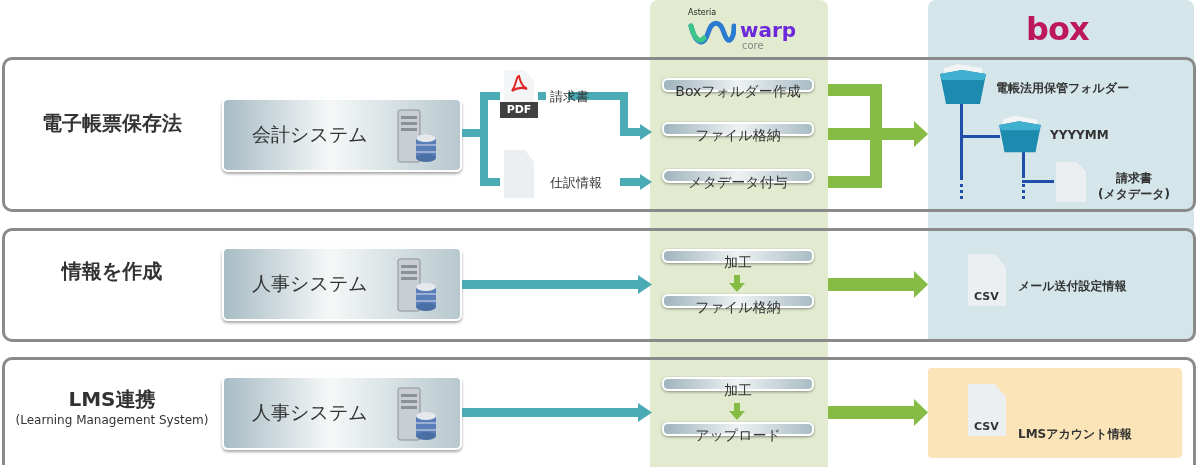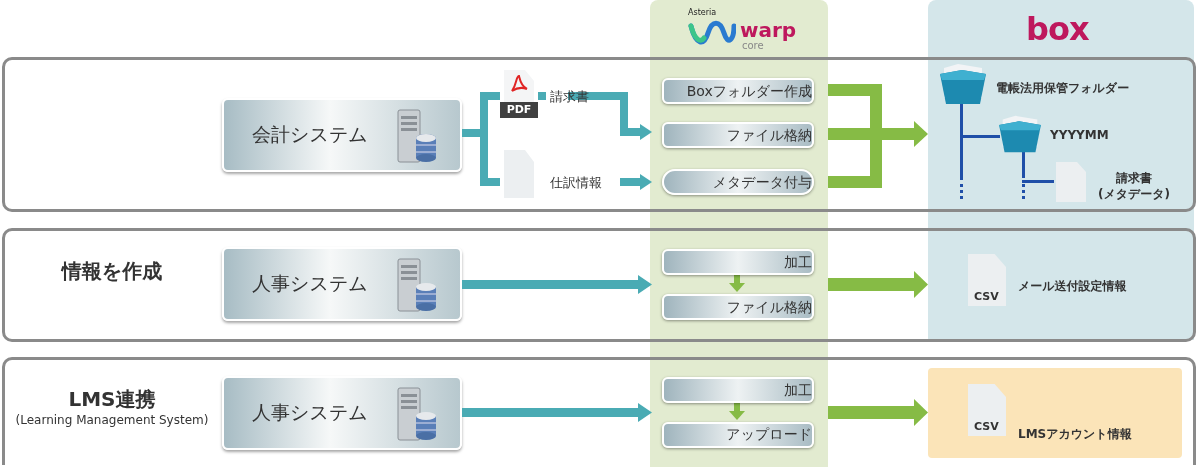--- a/index.html
+++ b/index.html
@@ -10,49 +10,50 @@
   .out-lms{left:928px;top:368px;width:254px;height:90px;background:#fbe4b8;border-radius:4px;}
   .row{left:2px;width:1194px;border:3px solid #8a8a8a;border-radius:10px;box-sizing:border-box;}
   .row1{top:57px;height:155px;}
   .row2{top:228px;height:114px;}
   .row3{top:357px;height:108px;border-bottom:none;border-radius:10px 10px 0 0;}
   .row-title{left:8px;width:208px;text-align:center;font-weight:bold;font-size:20px;line-height:26px;color:#333;}
   .row-sub{font-weight:normal;font-size:12px;line-height:16px;display:block;}
   .sys{left:222px;width:240px;height:74px;border-radius:6px;background:linear-gradient(90deg,#a7bcc4 0%,#f6f8f8 45%,#b7c8ce 100%);box-shadow:0 2px 3px rgba(0,0,0,.35);border:2px solid #fff;box-sizing:border-box;}
   .sys-label{left:28px;top:22px;font-size:19px;color:#333;}
   .server{left:170px;top:8px;width:44px;height:58px;}
-  .proc{left:662px;width:152px;height:26px;border-radius:6px;background:linear-gradient(90deg,#9fb4bd 0%,#eef2f3 50%,#a9bcc4 100%);border:2px solid #fff;box-shadow:0 1px 3px rgba(0,0,0,.4);box-sizing:border-box;text-align:right;font-size:14px;line-height:22px;color:#333;}
+  .proc{left:662px;width:152px;height:14px;border-radius:6px;background:linear-gradient(90deg,#9fb4bd 0%,#eef2f3 50%,#a9bcc4 100%);border:2px solid #fff;box-shadow:0 1px 3px rgba(0,0,0,.4);box-sizing:border-box;text-align:center;font-size:14px;line-height:22px;color:#333;}
   .lbl{font-size:13px;color:#333;}
   .doc{width:26px;height:34px;background:#eceff1;clip-path:polygon(0 0,70% 0,100% 25%,100% 100%,0 100%);}
   .csvtag{font-size:11px;font-weight:bold;color:#333;}
   .out-lbl{font-size:12px;font-weight:bold;color:#333;}
 </style>
 </head>
 <body>
 
 <div class="abs col-warp"></div>
 <div class="abs col-box"></div>
 <div class="abs out-lms"></div>
 
 <div class="abs" style="left:688px;top:8px;width:110px;height:42px;">
   <span class="abs" style="left:0;top:0;font-size:8px;color:#222;">Asteria</span>
   <svg class="abs" style="left:0;top:12px;" width="48" height="26" viewBox="0 0 48 26">
     <path d="M3 6 C8 26,16 26,20 13 C24 0,32 0,36 13 C40 26,46 20,46 6" fill="none" stroke="#2a7bd0" stroke-width="5" stroke-linecap="round"></path>
     <path d="M3 6 C6 18,12 24,16 18" fill="none" stroke="#3cc58a" stroke-width="5" stroke-linecap="round"></path>
   </svg>
-  <span class="abs" style="left:52px;top:10px;font-size:20px;font-weight:bold;color:#be185d;">warp</span>
+  <span class="abs" style="left:52px;top:10px;font-size:20px;font-weight:bold;color:#6d28d9;">warp</span>
   <span class="abs" style="left:54px;top:32px;font-size:10px;color:#888;">core</span>
 </div>
 <div class="abs" style="left:1026px;top:10px;font-size:32px;font-weight:bold;color:#be185d;letter-spacing:-1px;">box</div>
 
 <div class="abs row row1"></div>
 <div class="abs row row2"></div>
 <div class="abs row row3"></div>
 
 <div class="abs row-title" style="top:110px;">
+  <div>電子帳票保存法</div>
 </div>
 <div class="abs row-title" style="top:258px;">
   <div>情報を作成</div>
 </div>
 <div class="abs row-title" style="top:386px;">
   <div>LMS連携</div>
   <span class="row-sub">(Learning Management System)</span>
 </div>
 
 <div class="abs sys" style="top:98px;">
@@ -173,21 +174,21 @@
 <span class="abs lbl" style="left:550px;top:88px;">請求書</span>
 <div class="abs doc" style="left:504px;top:150px;width:30px;height:48px;"></div>
 <span class="abs lbl" style="left:550px;top:174px;">仕訳情報</span>
 
 <div class="abs proc" style="top:78px;">Boxフォルダー作成</div>
 <div class="abs proc" style="top:122px;">ファイル格納</div>
 <div class="abs proc" style="top:169px;border-radius:13px;">メタデータ付与</div>
 <div class="abs proc" style="top:249px;">加工</div>
 <div class="abs proc" style="top:294px;">ファイル格納</div>
 <div class="abs proc" style="top:377px;">加工</div>
-<div class="abs proc" style="top:422px;font-family:Liberation Mono, monospace;">アップロード</div>
+<div class="abs proc" style="top:422px;">アップロード</div>
 
 <svg class="abs" style="left:938px;top:62px;" width="50" height="44" viewBox="0 0 50 44">
   <path d="M6 6 L20 2 L44 6 L44 36 L6 36Z" fill="#f2f4f6"></path>
     <path d="M2 12 L24 8 L48 12 L42 42 L8 42Z" fill="#1d8ab0"></path>
     <path d="M2 12 L24 8 L48 12 L46 18 L4 18Z" fill="#3fb0d0"></path>
 </svg>
 <span class="abs out-lbl" style="left:996px;top:80px;">電帳法用保管フォルダー</span>
 <svg class="abs" style="left:996px;top:114px;" width="48" height="40" viewBox="0 0 50 44">
   <path d="M6 6 L20 2 L44 6 L44 36 L6 36Z" fill="#f2f4f6"></path>
     <path d="M2 12 L24 8 L48 12 L42 42 L8 42Z" fill="#1d8ab0"></path>

